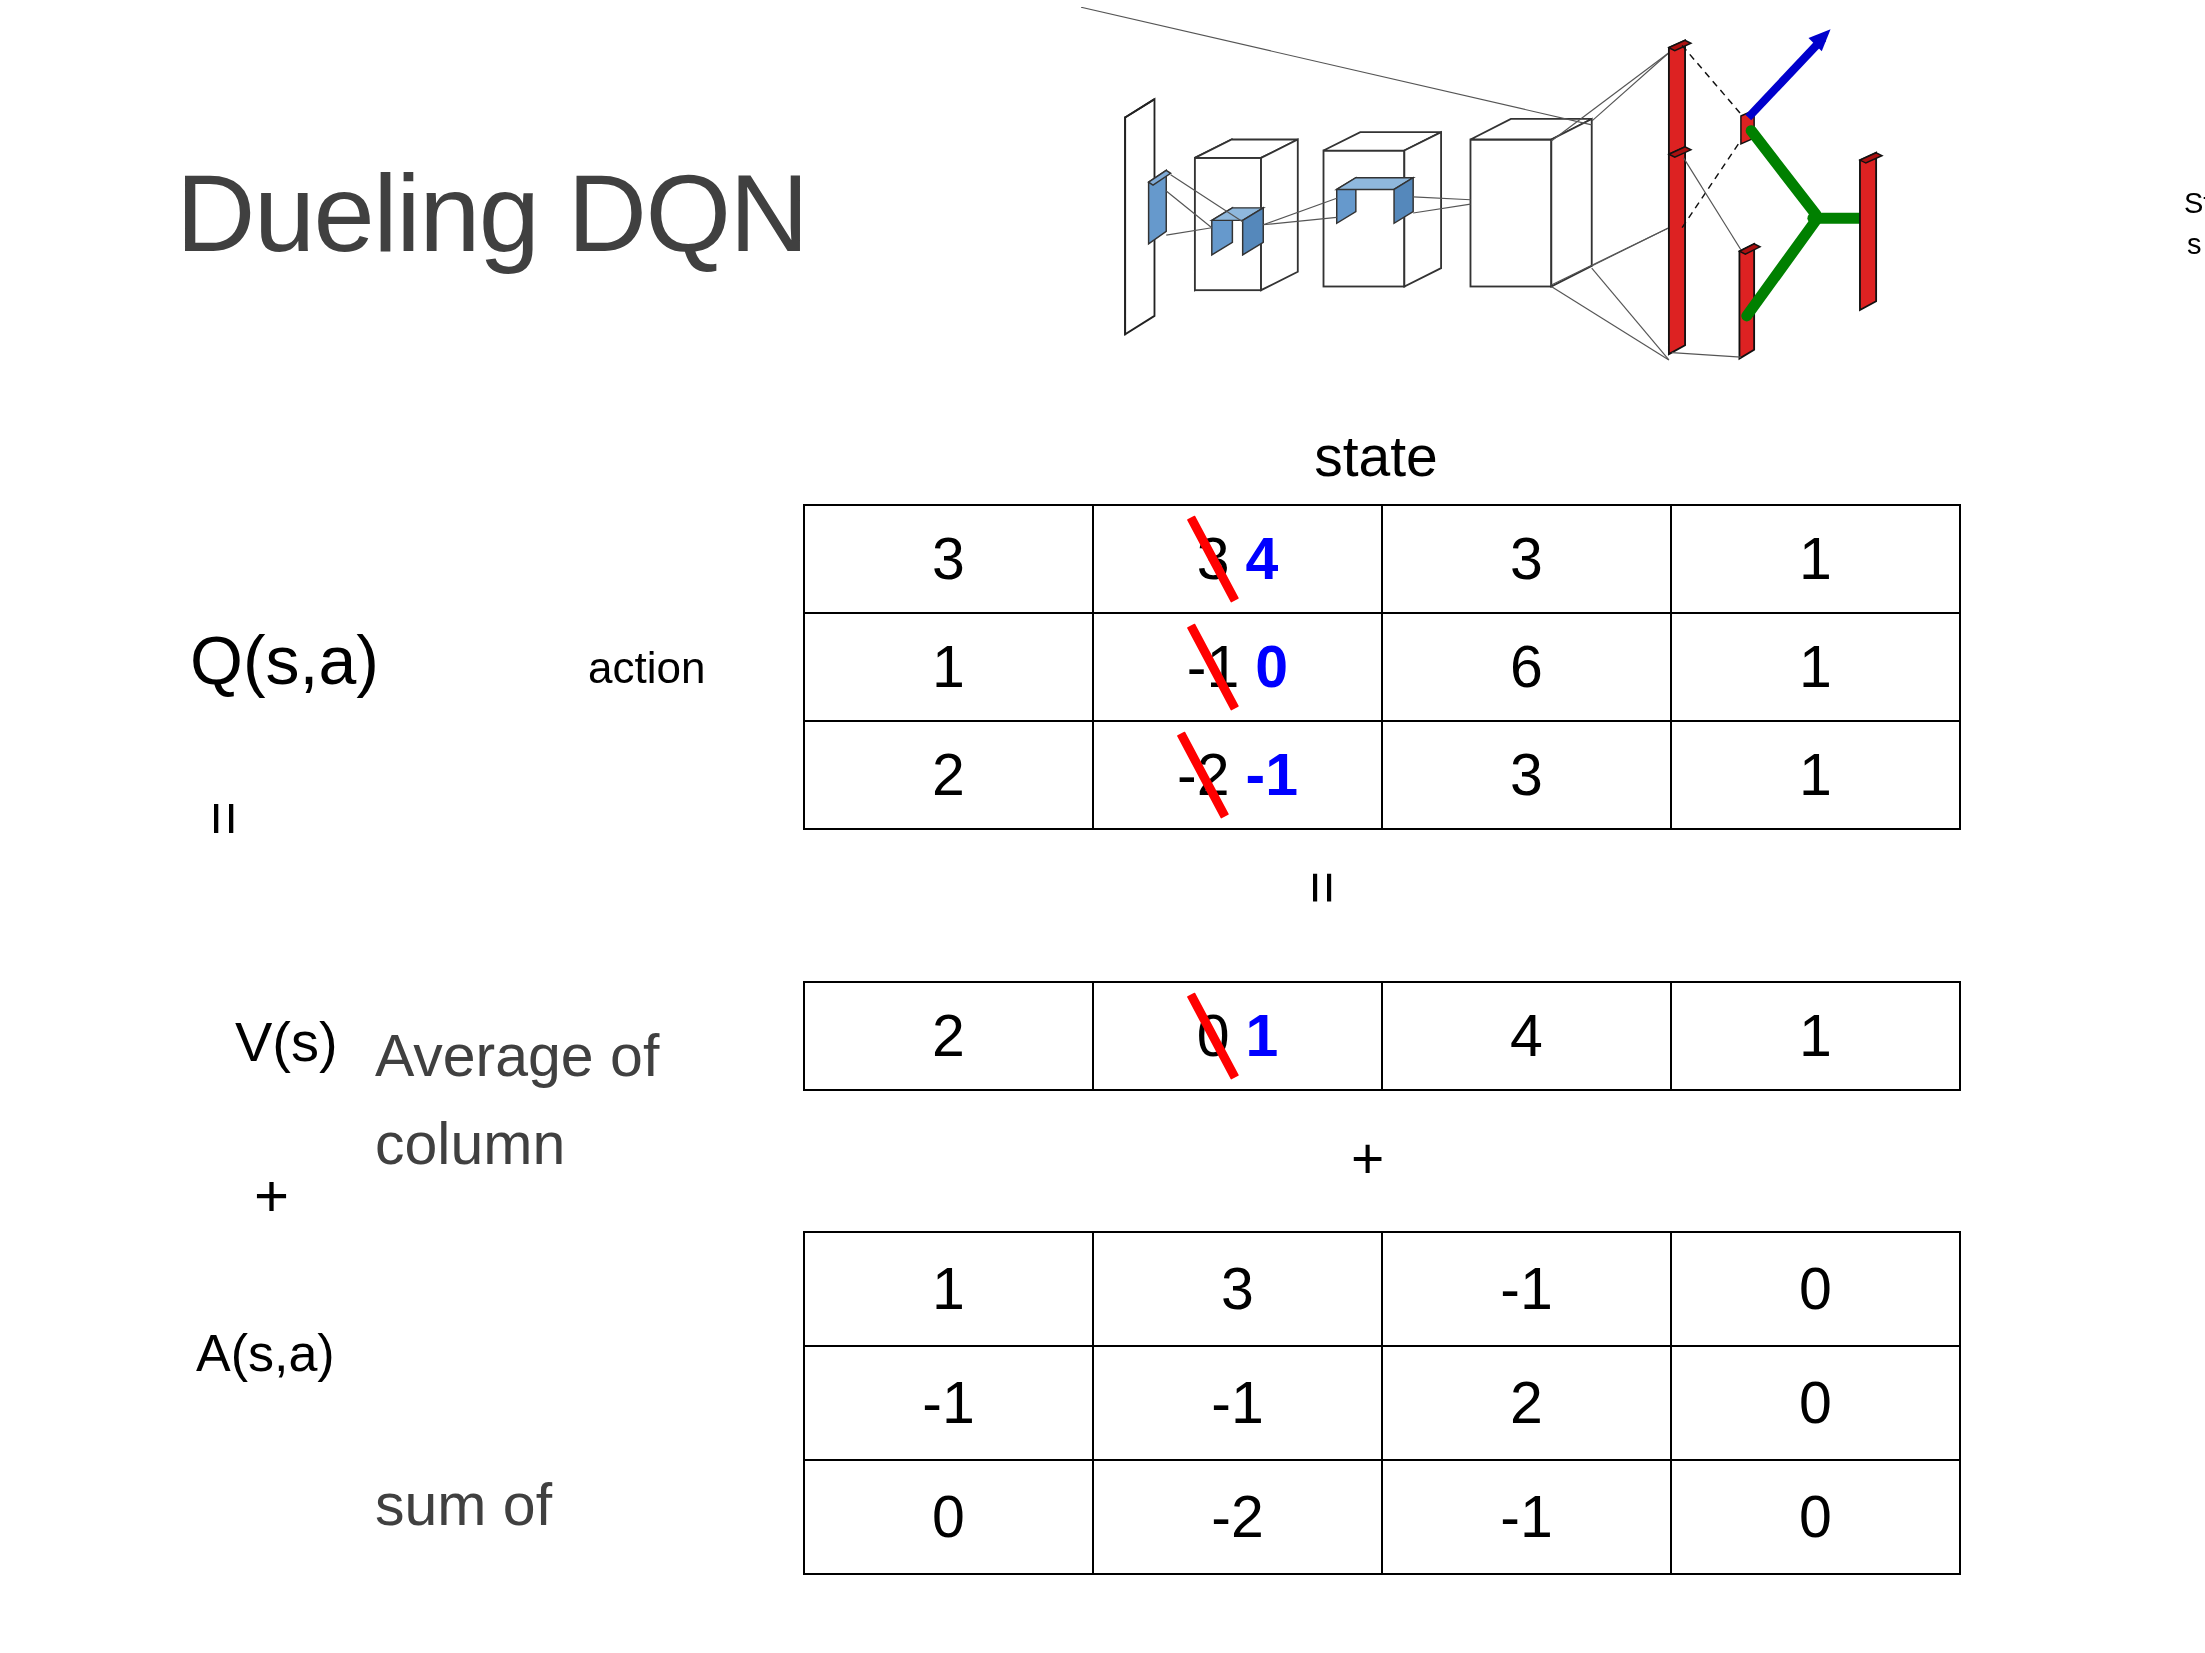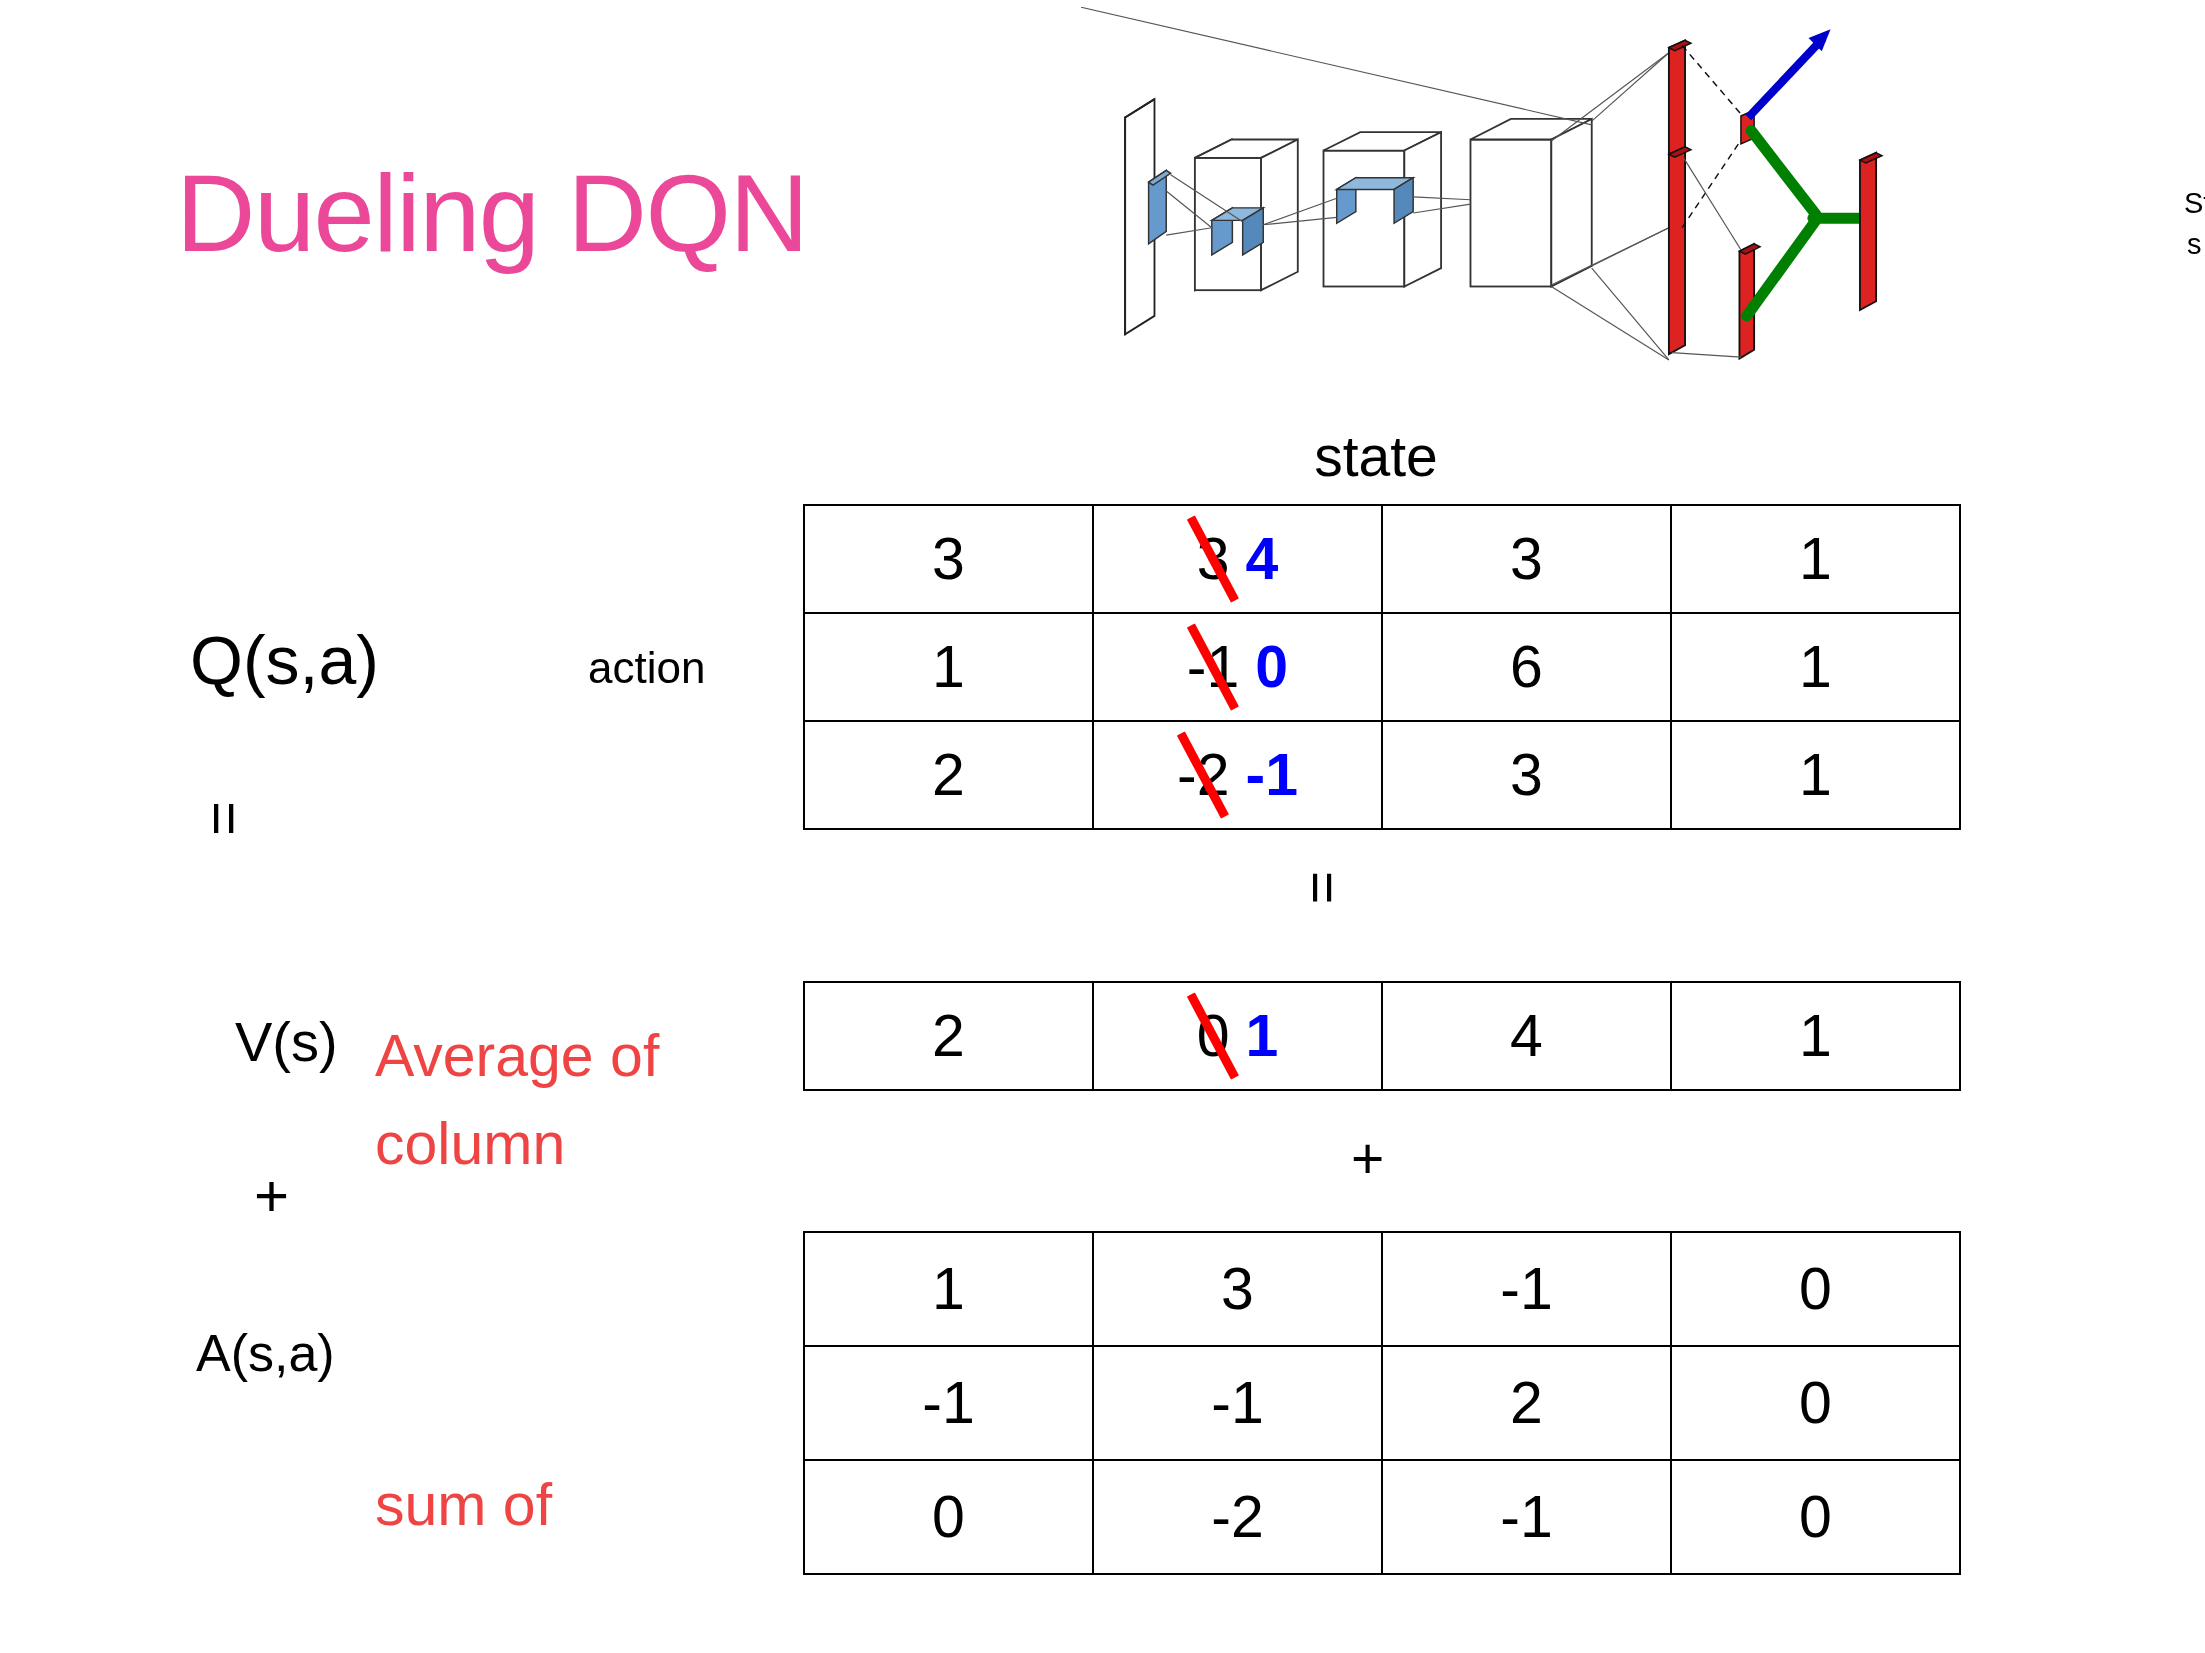--- a/index.html
+++ b/index.html
@@ -18,21 +18,21 @@
     overflow: hidden;
   }
 
   
   #title {
     position: absolute;
     left: 176px;
     top: 158px;
     font-size: 110px;
     line-height: 1;
-    color: #ec4899;
+    color: #404040;
     font-family: "Liberation Sans", sans-serif;
     letter-spacing: -1.5px;
     white-space: nowrap;
   }
 
   
   #diagram {
     position: absolute;
     left: 1081px;
     top: 7.4px;
@@ -60,21 +60,21 @@
   #lbl-q       { left: 190px;  top: 621px;  font-size: 68px; }
   #lbl-action  { left: 588px;  top: 643px;  font-size: 44px; }
   #lbl-eq-left { left: 259px;  top: 801px; font-size: 60px;
                  transform: rotate(90deg); transform-origin: left top; }
   #lbl-v       { left: 235px;  top: 1009px; font-size: 56px; }
   #lbl-plus-left { left: 254px; top: 1161px; font-size: 60px; }
   #lbl-a       { left: 196px;  top: 1323px; font-size: 52px; }
 
   .blue-note {
     position: absolute;
-    color: #ef4444;
+    color: #404040;
     font-family: "Liberation Sans", sans-serif;
     font-size: 59px;
     white-space: nowrap;
   }
   #note-avg1 { left: 375px; top: 1022px; }
   #note-avg2 { left: 375px; top: 1110px; text-align: center; }
   #note-sum1 { left: 375px; top: 1471px; }
   #note-sum2 { left: 375px; top: 1522px; }
 
   

